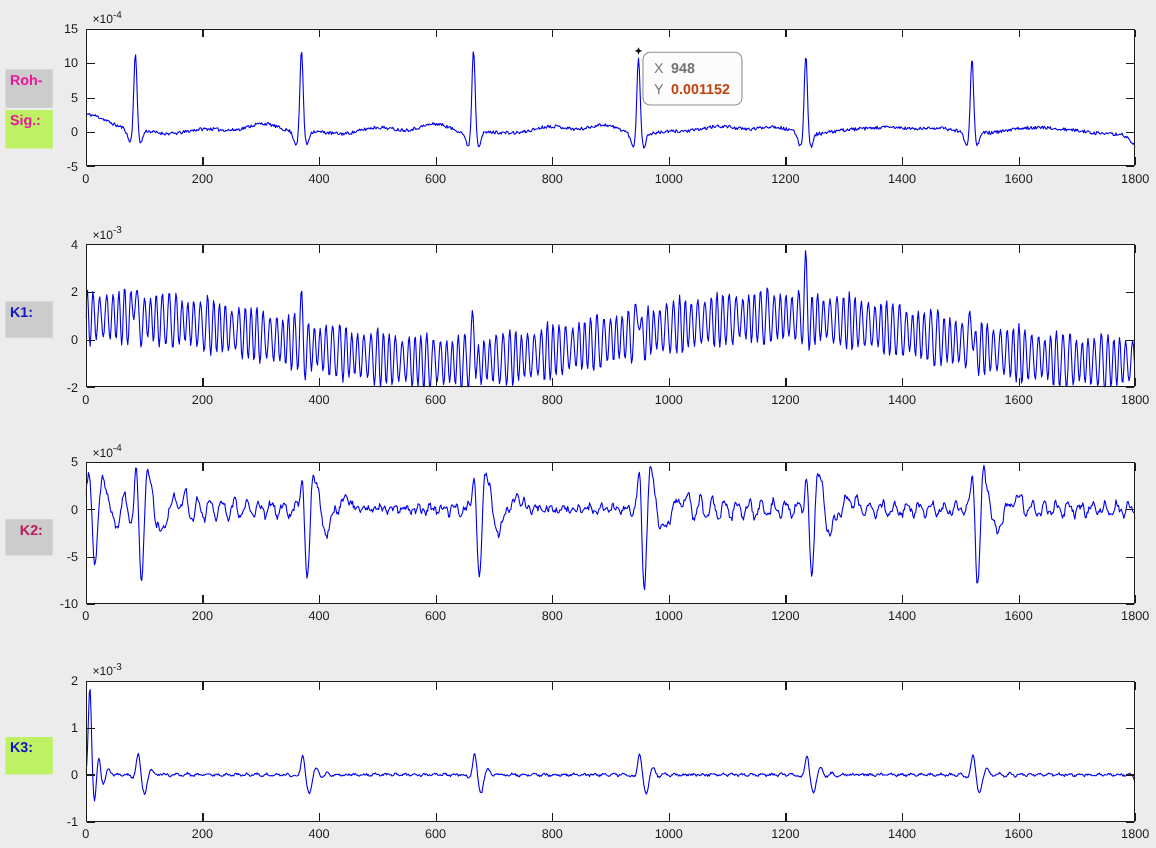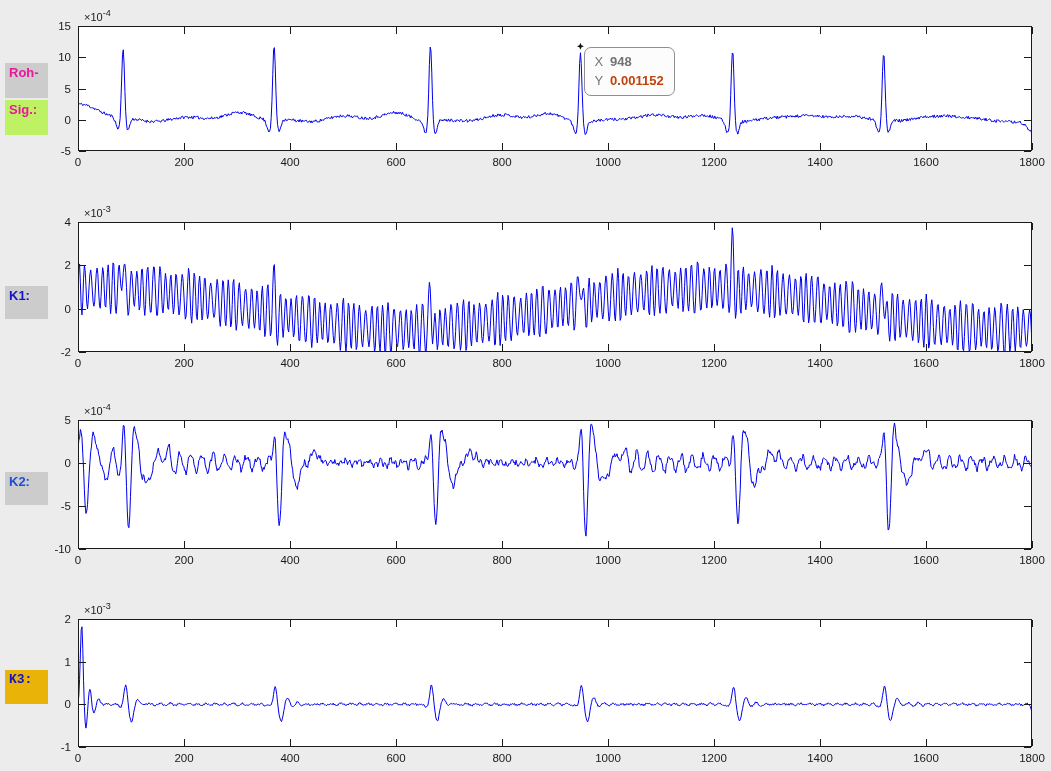--- a/index.html
+++ b/index.html
@@ -6,21 +6,21 @@
   body{width:1051px;height:771px;font-family:"Liberation Sans",sans-serif;}
   .figure{position:relative;width:1051px;height:771px;background:#ececec;overflow:hidden;}
   #plots{position:absolute;left:0;top:0;}
   .side-label{
     position:absolute;left:5px;width:43px;height:35px;
     background:#cccccc;font-weight:bold;font-size:13px;
     padding:2px 0 0 4px;box-sizing:border-box;white-space:nowrap;
   }
   #label-roh{top:63px;}
   #label-sig{top:100px;}
-  #label-k1{top:286px;height:33px;}
+  #label-k1{top:274px;height:33px;}
   #label-k2{top:472px;height:33px;}
   #label-k3{top:670px;height:34px;}
   .datatip{
     position:absolute;background:#fcfcfc;border:1px solid #8f8f8f;border-radius:7px;
     padding:4px 10px 5px 9px;font-size:13px;line-height:19px;white-space:nowrap;
     z-index:5;
   }
   .dt-row{display:flex;gap:7px;}
   .dt-key{color:#767676;}
   .dt-val{color:#1b8ce8;font-weight:bold;}
@@ -127,22 +127,22 @@
         <text x="71" y="665.7" text-anchor="end" font-size="11.5" fill="#1a1a1a">1</text>
         <text x="71" y="708.3" text-anchor="end" font-size="11.5" fill="#1a1a1a">0</text>
         <text x="71" y="751.0" text-anchor="end" font-size="11.5" fill="#1a1a1a">-1</text>
         <text x="84" y="614" font-size="11" fill="#1a1a1a"><tspan>×10</tspan><tspan dy="-5" font-size="9">-3</tspan></text>
       </g>
     </svg>
 
   <div class="side-label" id="label-roh" style="color: rgb(232, 24, 155); background: rgb(204, 204, 204);">Roh-</div>
   <div class="side-label" id="label-sig" style="color: rgb(232, 24, 155); background: #bef264;">Sig.:</div>
   <div class="side-label" id="label-k1" style="color: rgb(20, 20, 200); background: rgb(204, 204, 204);">K1:</div>
-  <div class="side-label" id="label-k2" style="color: #1d4ed8; background: rgb(204, 204, 204);">K2:</div>
-  <div class="side-label" id="label-k3" style="color: rgb(20, 20, 200); background: #eab308; font-family: Liberation Mono, monospace;">K3:</div>
+  <div class="side-label" id="label-k2" style="color: #be185d; background: rgb(204, 204, 204); text-align: center;">K2:</div>
+  <div class="side-label" id="label-k3" style="color: rgb(20, 20, 200); background: #bef264;">K3:</div>
 
   <div class="dt-marker" id="dt-marker" style="left: 576.94px; top: 42.75px;"></div>
   <div class="datatip" id="datatip" style="background: rgb(252, 252, 252); border-color: rgb(143, 143, 143); left: 584.44px; top: 46.75px;">
     <div class="dt-row">
       <span class="dt-key" style="color: rgb(118, 118, 118);">X</span>
       <span class="dt-val" style="color: #737373;">948</span>
     </div>
     <div class="dt-row">
       <span class="dt-key" style="color: rgb(118, 118, 118);">Y</span>
       <span class="dt-val" style="color: #c2410c;">0.001152</span>

